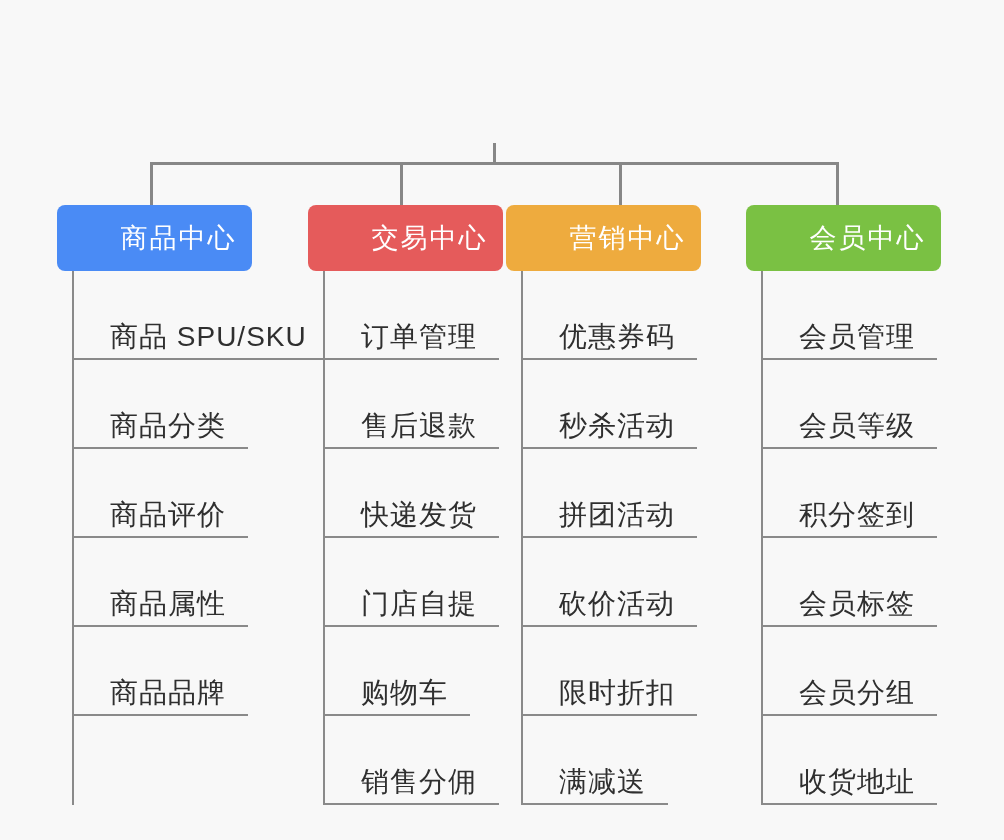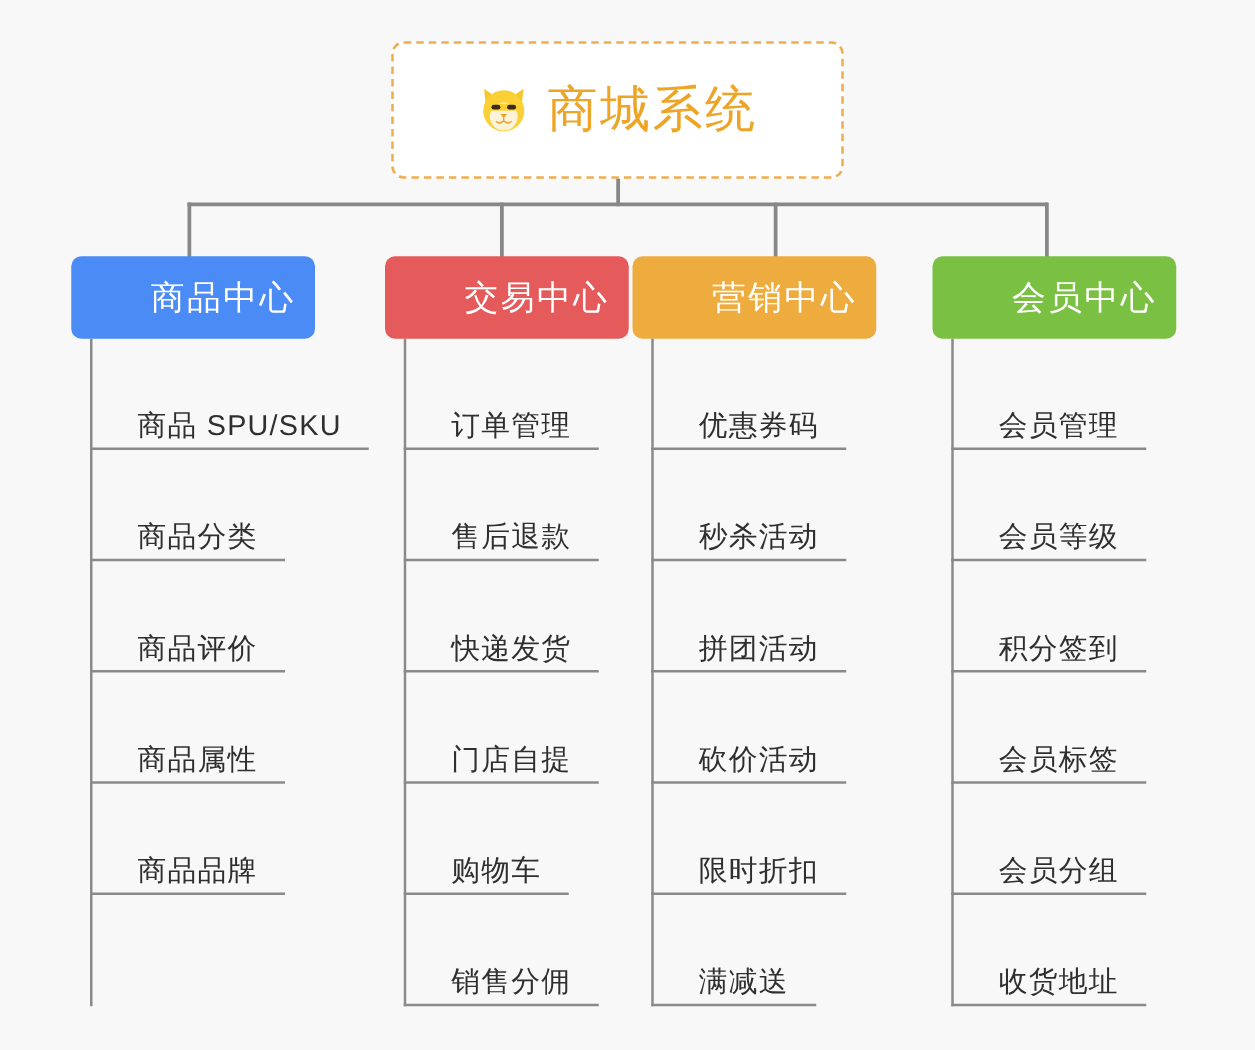--- a/index.html
+++ b/index.html
@@ -93,54 +93,32 @@
     position: relative;
     height: 89px;
     display: flex;
     align-items: flex-end;
     box-sizing: border-box;
   }
   .item-inner {
     display: inline-block;
     border-bottom: 2px solid #8a8a8a;
     padding: 0 22px 5px 38px;
-    font-size: 23px;
+    font-size: 28px;
     color: #2f2f2f;
     letter-spacing: 1px;
     white-space: nowrap;
     line-height: 1.15;
   }
 </style>
 </head>
 <body>
 
 <div id="canvas">
 
-  <div class="root-node">
-    <svg class="mascot" viewBox="0 0 64 64">
-
-      <path d="M8 6 L10 26 L22 16 Z" fill="#f7c62b"></path>
-      <path d="M56 6 L54 26 L42 16 Z" fill="#f7c62b"></path>
-
-      <circle cx="32" cy="33" r="25" fill="#fbd034"></circle>
-
-      <path d="M32 30 m-22 0 a22 22 0 0 0 44 0 a22 22 0 0 1 -44 0 Z" fill="#fdf3d8"></path>
-      <circle cx="32" cy="40" r="17" fill="#fdf3d8"></circle>
-
-      <rect x="14" y="24" width="36" height="9" rx="4" fill="#fbd034"></rect>
-
-      <rect x="17" y="25.5" width="11" height="6" rx="3" fill="#3a2a16"></rect>
-      <rect x="36" y="25.5" width="11" height="6" rx="3" fill="#3a2a16"></rect>
-
-      <path d="M28 37 h8 l-4 5 Z" fill="#e8a02a"></path>
-
-      <path d="M32 42 v3 M32 45 q-5 5 -9 1 M32 45 q5 5 9 1" stroke="#e8a02a" stroke-width="1.6" fill="none" stroke-linecap="round"></path>
-    </svg>
-    <span class="root-title">商城系统</span>
-  </div>
 
   <div class="conn conn-v" style="left:493px; top:143px;  height:22px;"></div>
   <div class="conn conn-h" style="left:150px; top:162px;  width:688px;"></div>
   <div class="conn conn-v" style="left:150px; top:162px;  height:44px;"></div>
   <div class="conn conn-v" style="left:400px; top:162px;  height:44px;"></div>
   <div class="conn conn-v" style="left:619px; top:162px;  height:44px;"></div>
   <div class="conn conn-v" style="left:836px; top:162px;  height:44px;"></div>
 
   <div class="column" style="left:57px;">
     <div class="cat-header" style="background:#4a8bf5;">

